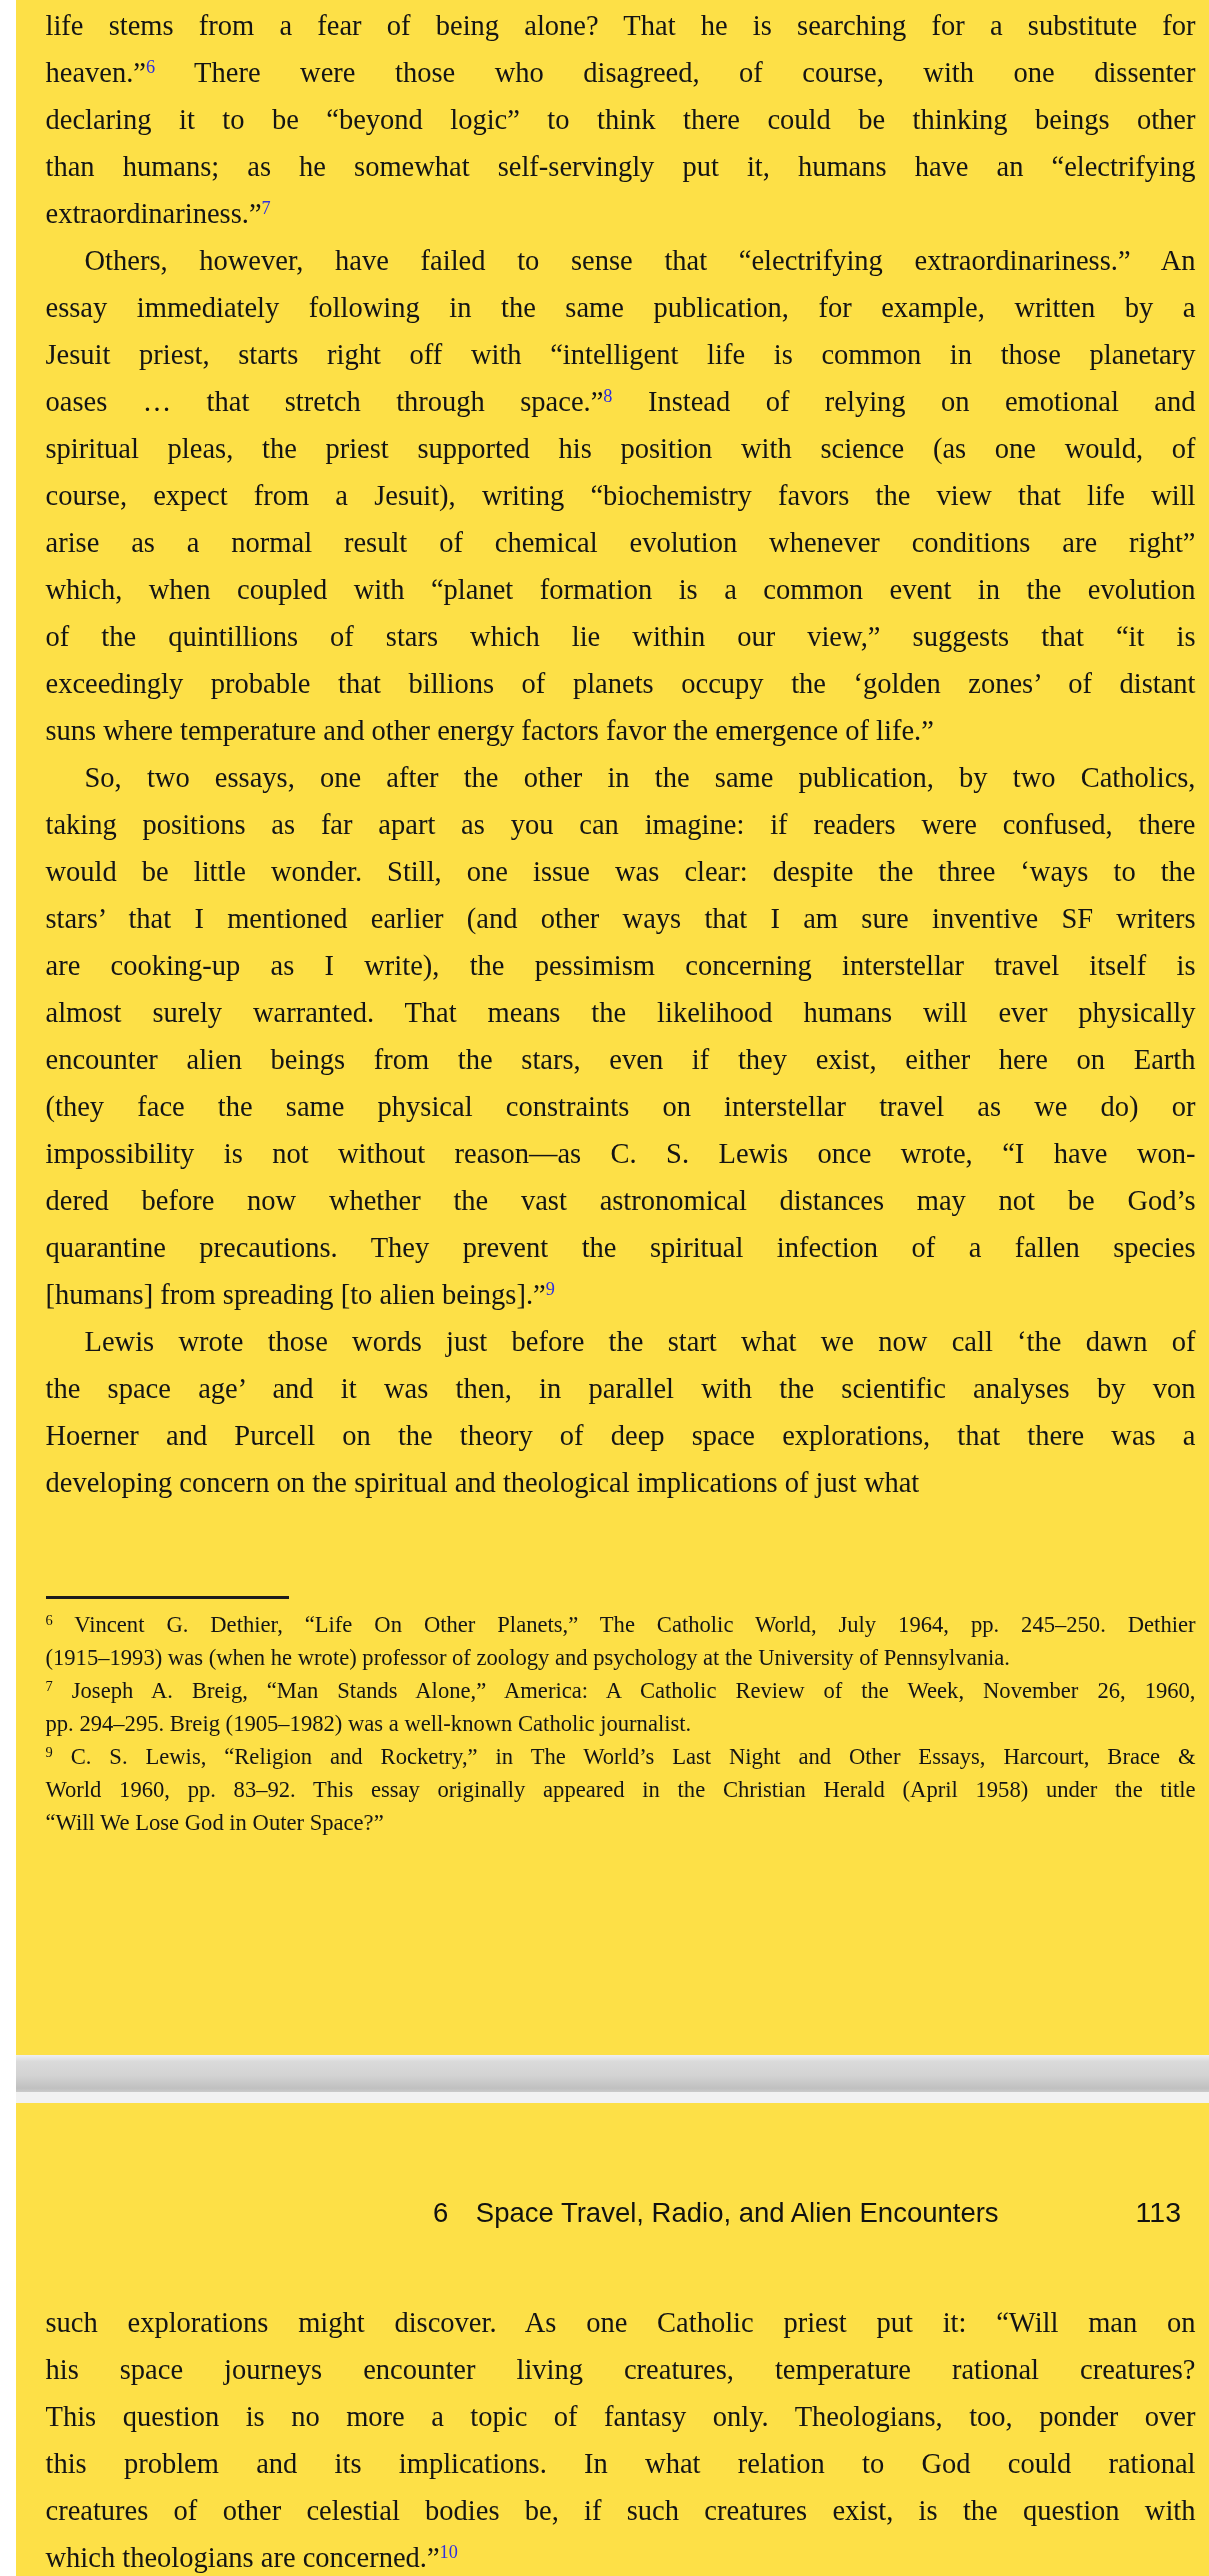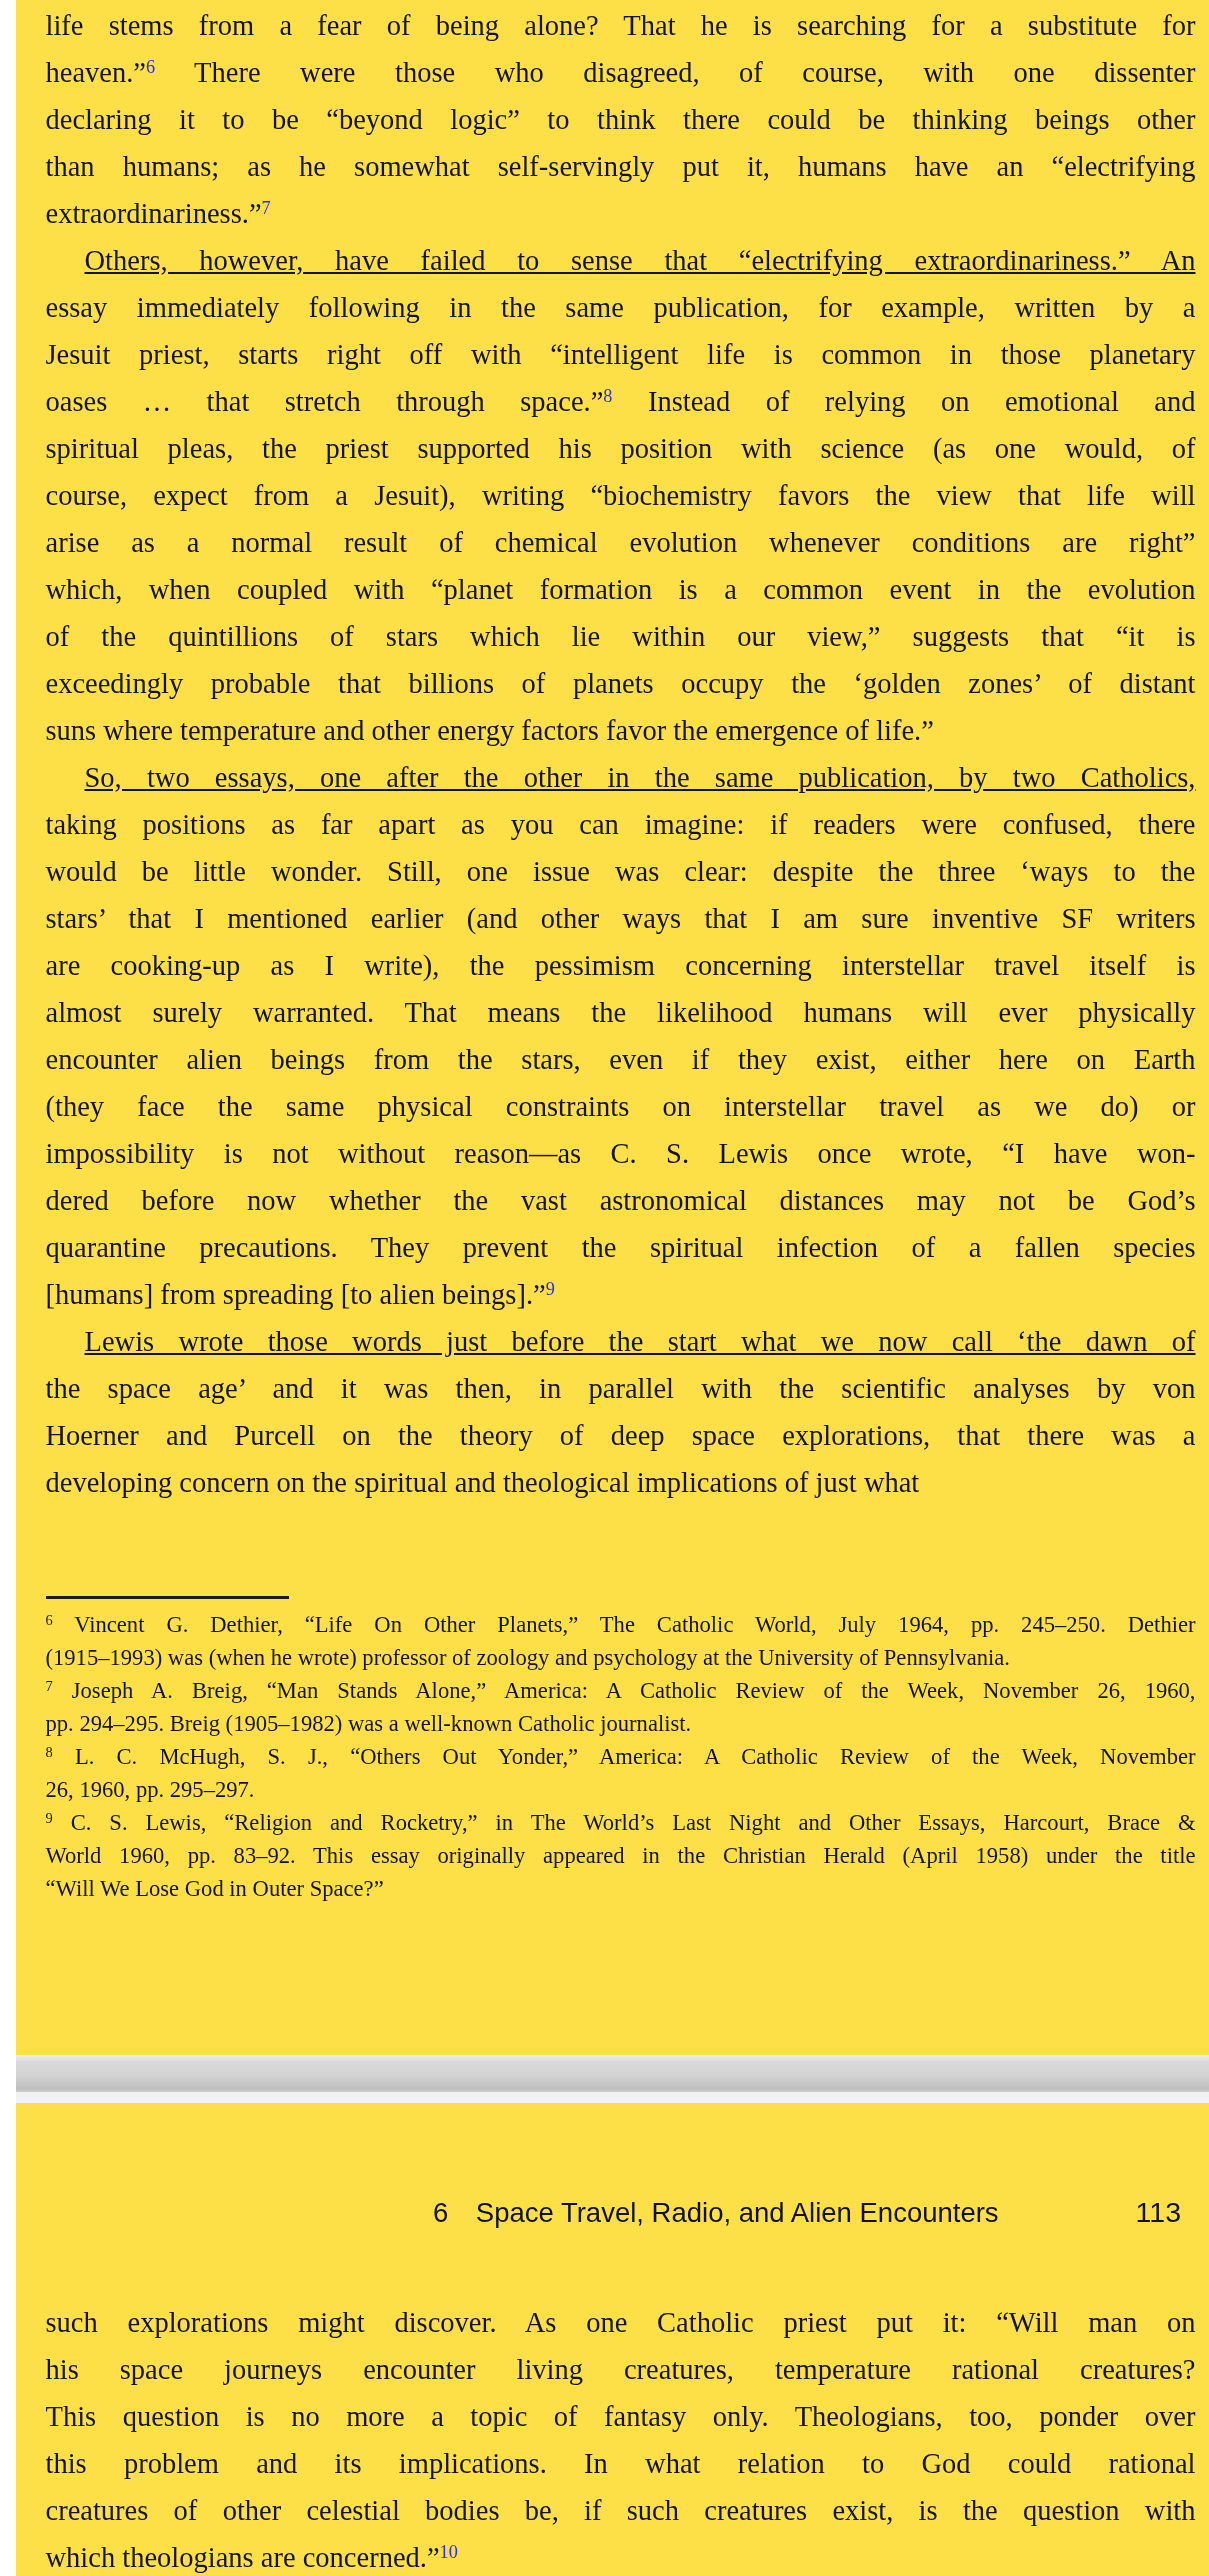--- a/index.html
+++ b/index.html
@@ -9,21 +9,21 @@
     font-family:"Liberation Serif","DejaVu Serif",serif;
     color:#141414;
     margin-left:16px;
   }
   
   .bodytext { position:absolute; left:29.5px; right:29.5px; }
   #p1-body   { top:2px;    font-size:28.5px; }
   #p2-body   { top:2299px; font-size:28.5px; }
   .bodytext .line { line-height:47px; text-align:justify; text-align-last:justify; }
   .bodytext .line.last { text-align:left; text-align-last:auto; }
-  .para.indent .line.first { text-indent:39px;text-decoration:underline; }
+  .para.indent .line.first { text-indent:39px; }
   
   .footnote-rule { position:absolute; top:1596px; left:29.5px; width:243px; height:2.9px; background:#1c1c1c; }
   #p1-footnotes { position:absolute; top:1608px; left:29.5px; right:29.5px; font-size:22.6px; }
   #p1-footnotes .line { line-height:33px; text-align:justify; text-align-last:justify; }
   #p1-footnotes .line.last { text-align:left; text-align-last:auto; }
   
   .it { }
   .sup { font-size:0.64em; position:relative; top:-0.48em; line-height:0; }
   .sup.link { color:var(--link,#2e2ee0); }
   
@@ -97,24 +97,20 @@
     <div id="p1-footnotes">
         <div class="para">
           <div class="line first"><span class="sup">6</span><span> Vincent G. Dethier, “Life On Other Planets,” </span><span class="it">The Catholic World</span><span>, July 1964, pp. 245–250. Dethier</span></div>
           <div class="line last"><span>(1915–1993) was (when he wrote) professor of zoology and psychology at the University of Pennsylvania.</span></div>
         </div>
         <div class="para">
           <div class="line first"><span class="sup">7</span><span> Joseph A. Breig, “Man Stands Alone,” </span><span class="it">America</span><span>: </span><span class="it">A Catholic Review of the Week</span><span>, November 26, 1960,</span></div>
           <div class="line last"><span>pp. 294–295. Breig (1905–1982) was a well-known Catholic journalist.</span></div>
         </div>
         <div class="para">
-          <div class="line first"><span class="sup">8</span><span> L. C. McHugh, S. J., “Others Out Yonder,” </span><span class="it">America</span><span>: </span><span class="it">A Catholic Review of the Week</span><span>, November</span></div>
-          <div class="line last"><span>26, 1960, pp. 295–297.</span></div>
-        </div>
-        <div class="para">
           <div class="line first"><span class="sup">9</span><span> C. S. Lewis, “Religion and Rocketry,” in </span><span class="it">The World’s Last Night and Other Essays</span><span>, Harcourt, Brace &amp;</span></div>
           <div class="line"><span>World 1960, pp. 83–92. This essay originally appeared in the </span><span class="it">Christian Herald</span><span> (April 1958) under the title</span></div>
           <div class="line last"><span>“Will We Lose God in Outer Space?”</span></div>
         </div>
       </div>
   </div>
 
   <div class="page-separator">
     <div class="sep-band"></div>
     <div class="sep-strip"></div>

